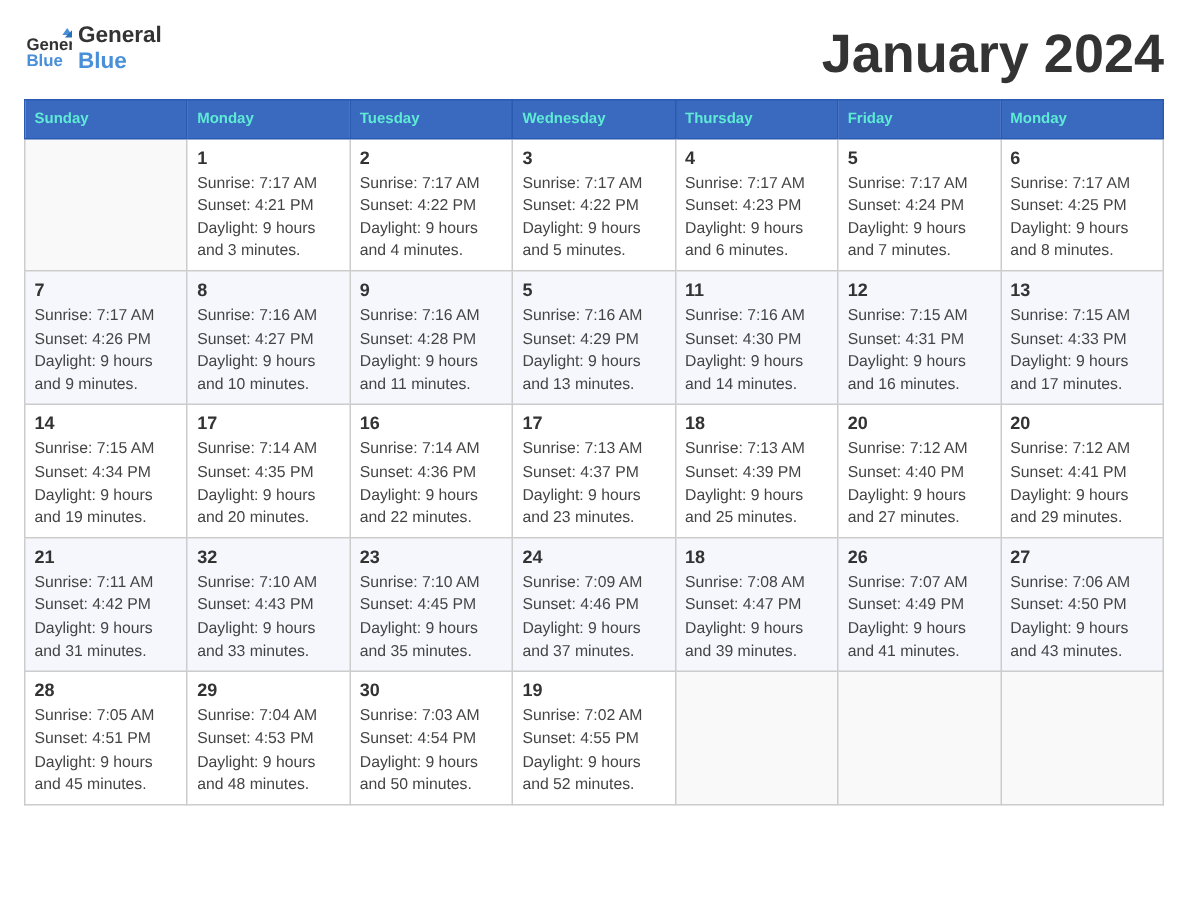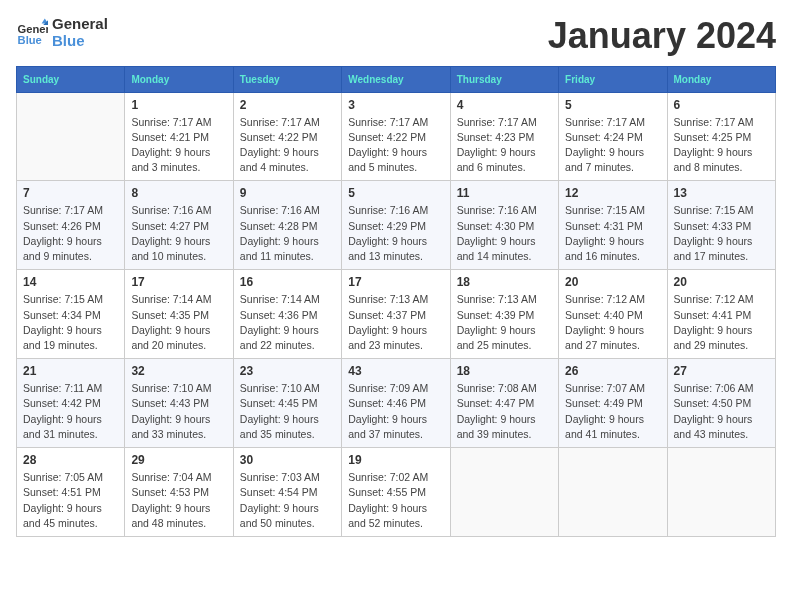--- a/index.html
+++ b/index.html
@@ -207,21 +207,21 @@
         </td>
         <td>
           <div class="day-number">32</div>
           <div class="day-detail">Sunrise: 7:10 AM<br>Sunset: 4:43 PM<br>Daylight: 9 hours and 33 minutes.</div>
         </td>
         <td>
           <div class="day-number">23</div>
           <div class="day-detail">Sunrise: 7:10 AM<br>Sunset: 4:45 PM<br>Daylight: 9 hours and 35 minutes.</div>
         </td>
         <td>
-          <div class="day-number">43</div>
+          <div class="day-number">24</div>
           <div class="day-detail">Sunrise: 7:09 AM<br>Sunset: 4:46 PM<br>Daylight: 9 hours and 37 minutes.</div>
         </td>
         <td>
           <div class="day-number">18</div>
           <div class="day-detail">Sunrise: 7:08 AM<br>Sunset: 4:47 PM<br>Daylight: 9 hours and 39 minutes.</div>
         </td>
         <td>
           <div class="day-number">26</div>
           <div class="day-detail">Sunrise: 7:07 AM<br>Sunset: 4:49 PM<br>Daylight: 9 hours and 41 minutes.</div>
         </td>

